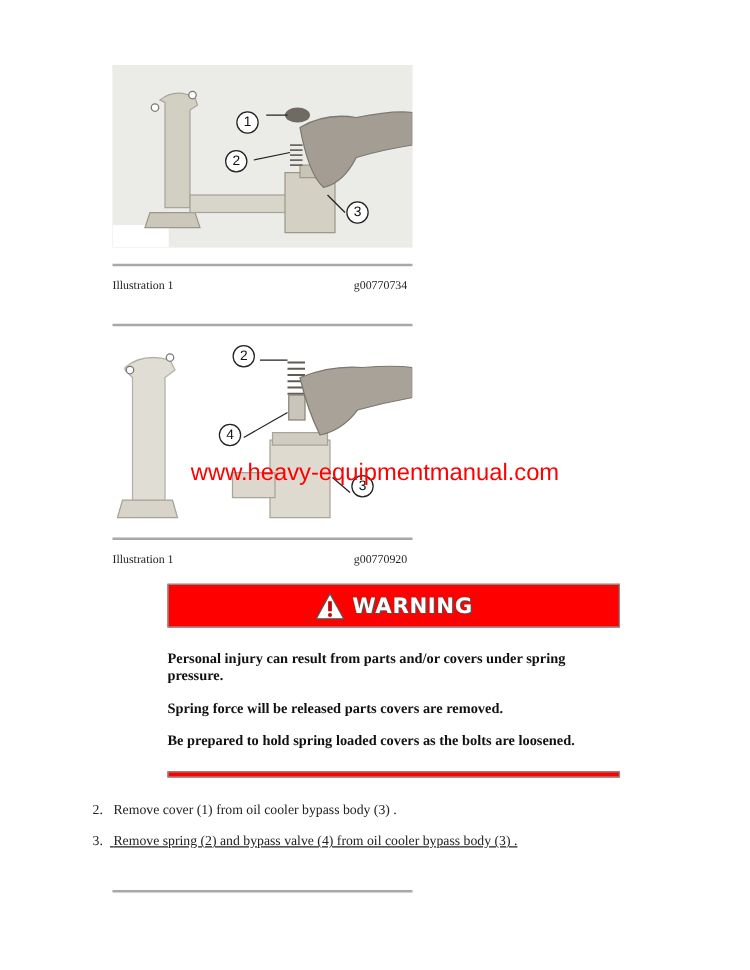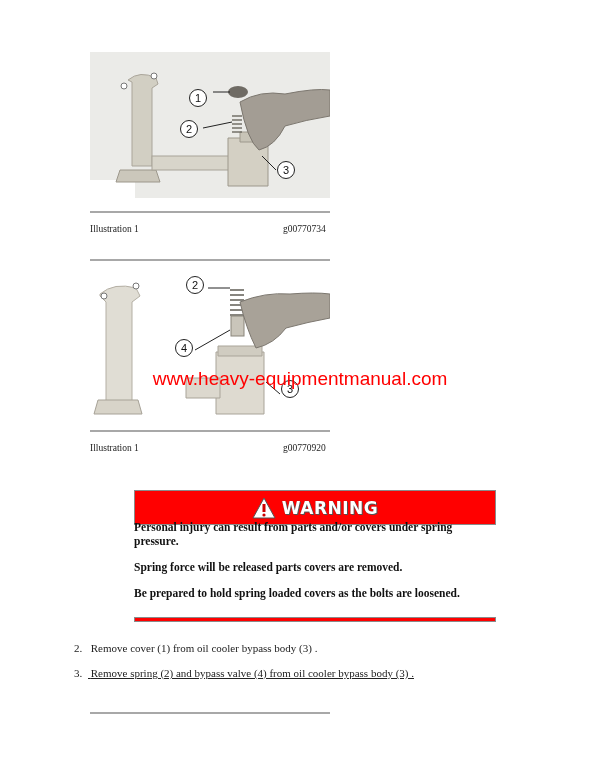--- a/index.html
+++ b/index.html
@@ -9,21 +9,21 @@
   .photo { position: absolute; background: #f0f0ee; overflow: hidden; }
   .caption { position: absolute; font-size: 9.5px; color: #222; }
   .callout { position: absolute; width: 16px; height: 16px; border: 1.6px solid #222; border-radius: 50%;
              background: #fff; font-family: "Liberation Sans", sans-serif; font-size: 11px; line-height: 16px;
              text-align: center; color: #111; box-sizing: content-box; }
   .watermark { position: absolute; left: 0; width: 600px; top: 368px; text-align: center;
                font-family: "Liberation Sans", "DejaVu Sans", sans-serif; font-size: 19px;
                color: #ff0000; letter-spacing: 0px; white-space: nowrap; }
   .warn-box { position: absolute; left: 134px; top: 467px; width: 362px; height: 35px;
               background: #ff0000; border: 1px solid #8a8a8a; box-sizing: border-box;
-              display: flex; align-items: center; justify-content: center; margin-top: 23px; }
+              display: flex; align-items: center; justify-content: center; }
   .warn-label { font-family: "DejaVu Sans", sans-serif; font-weight: bold; font-size: 17px; color: #fff;
                 letter-spacing: 0.5px; margin-left: 6px;
                 text-shadow: 0 0 1px #444, 1px 1px 0 #555; }
   .warn-text { position: absolute; left: 134px; font-weight: bold; font-size: 11.5px; color: #111; line-height: 14px; }
   .warn-bottom { position: absolute; left: 134px; top: 617px; width: 362px; height: 5px;
                  background: #ff0000; border: 1px solid #8a8a8a; box-sizing: border-box; }
   .step { position: absolute; left: 74px; font-size: 11px; color: #222; white-space: nowrap; }
   .step .num { display: inline-block; width: 14px; }
 </style>
 </head>

